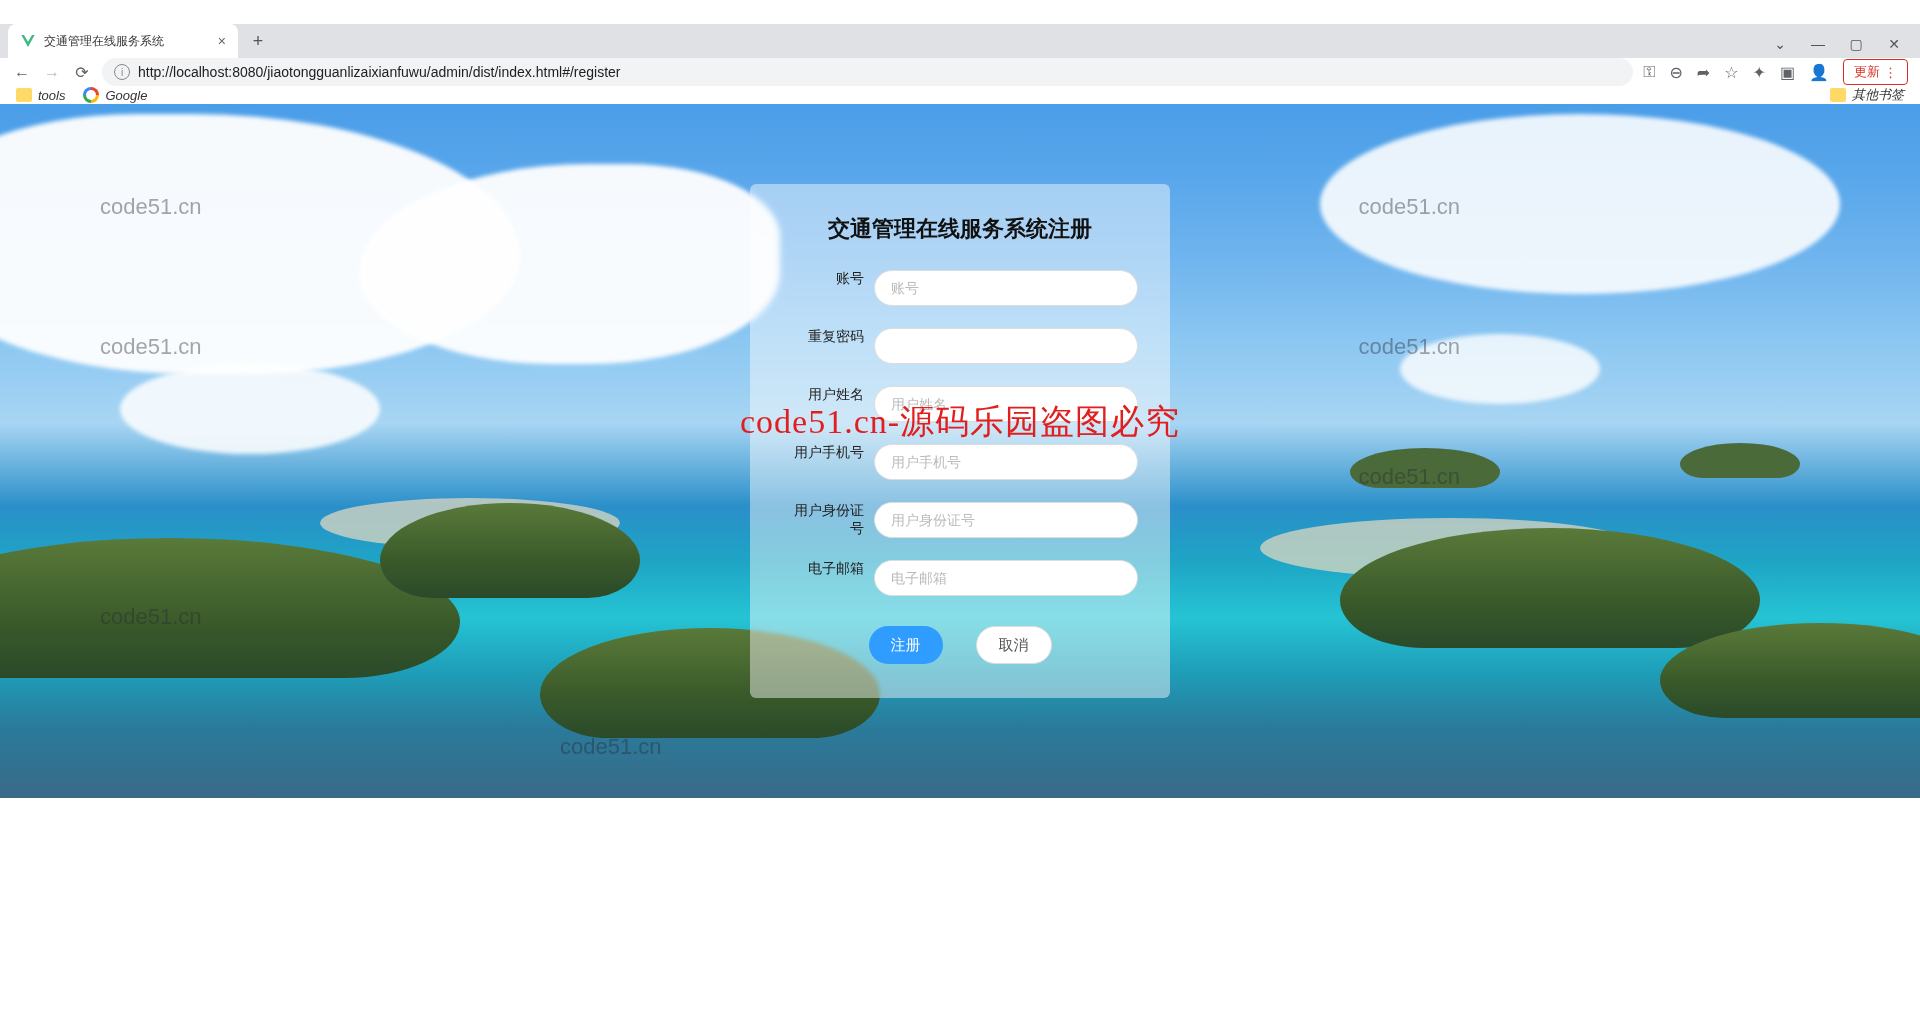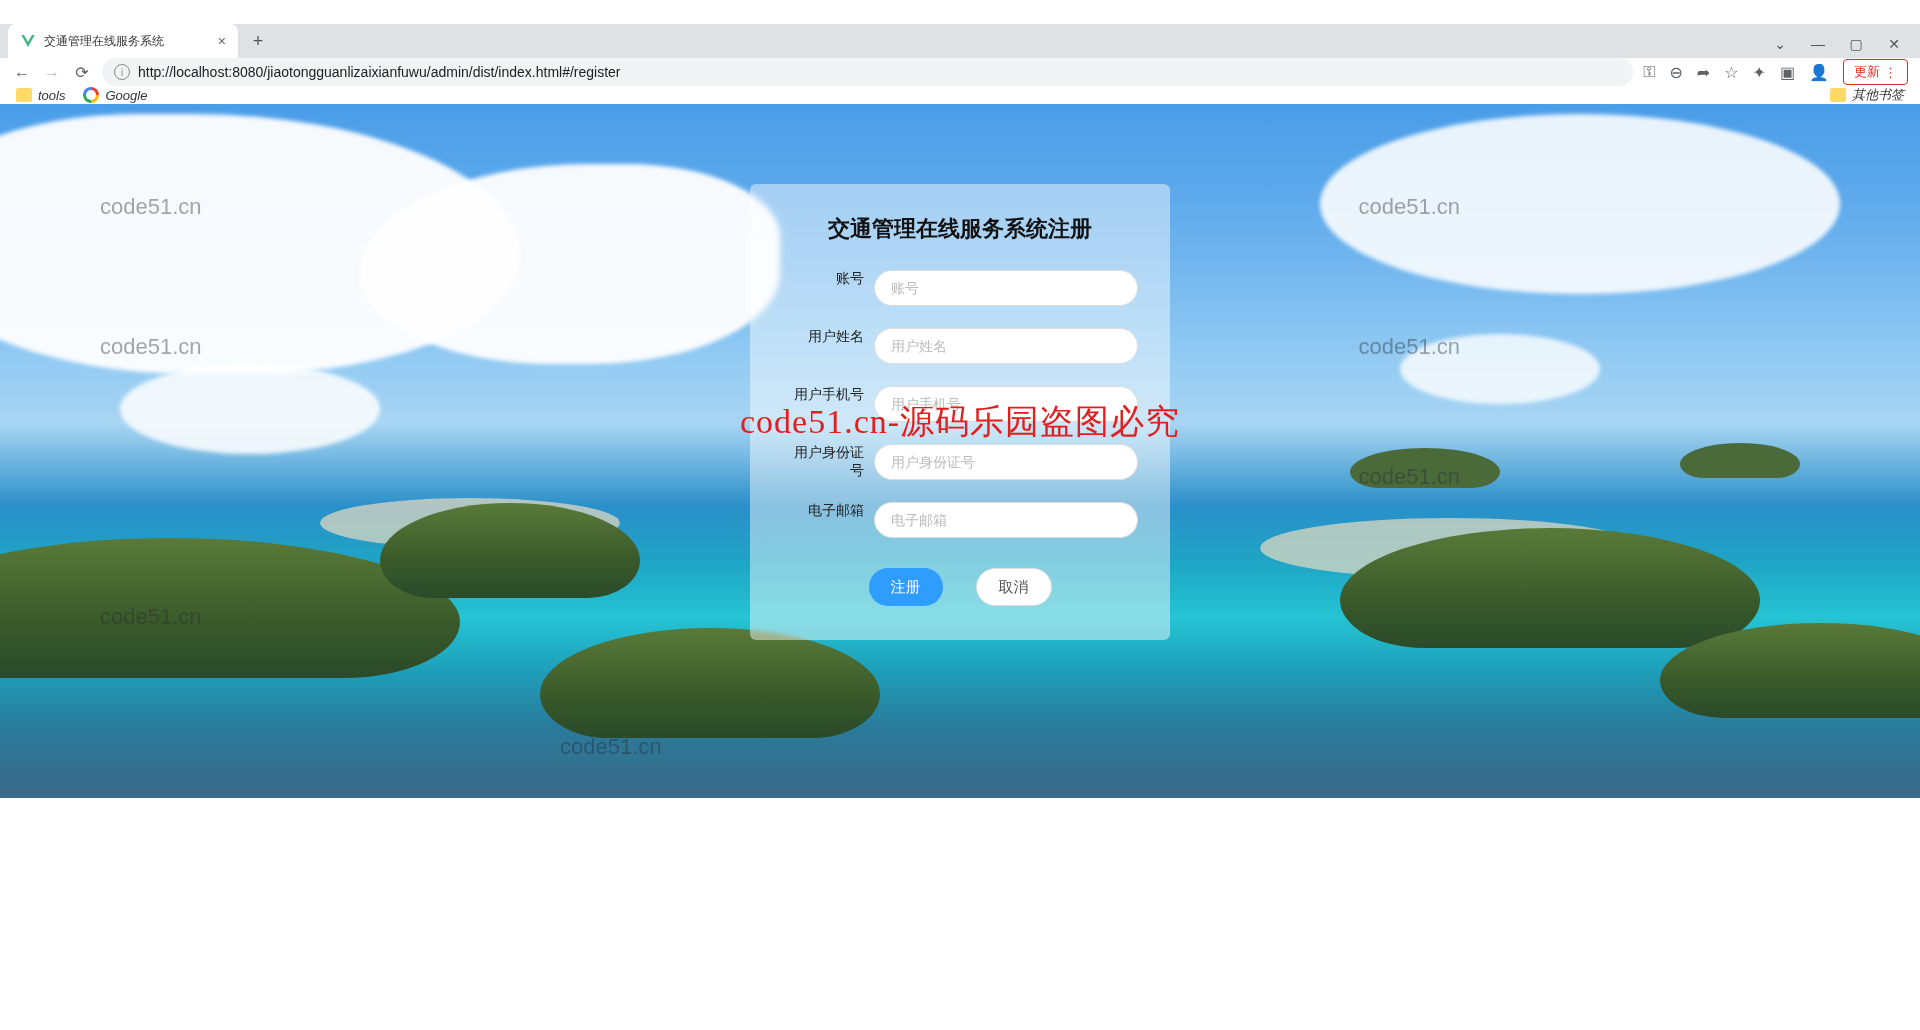--- a/index.html
+++ b/index.html
@@ -168,20 +168,24 @@
   <div class="overlay-text">code51.cn-源码乐园盗图必究</div>
 
   <div class="register-card">
     <div class="card-title">交通管理在线服务系统注册</div>
 
     <div class="form-row">
       <div class="form-label">账号</div>
       <input class="form-input" placeholder="账号" style="">
     </div>
     <div class="form-row">
+      <div class="form-label">重复密码</div>
+      <input type="password" class="form-input" placeholder="" style="">
+    </div>
+    <div class="form-row">
       <div class="form-label">用户姓名</div>
       <input class="form-input" placeholder="用户姓名" style="">
     </div>
     <div class="form-row">
       <div class="form-label">用户手机号</div>
       <input class="form-input" placeholder="用户手机号" style="">
     </div>
     <div class="form-row">
       <div class="form-label">用户身份证号</div>
       <input class="form-input" placeholder="用户身份证号" style="">

